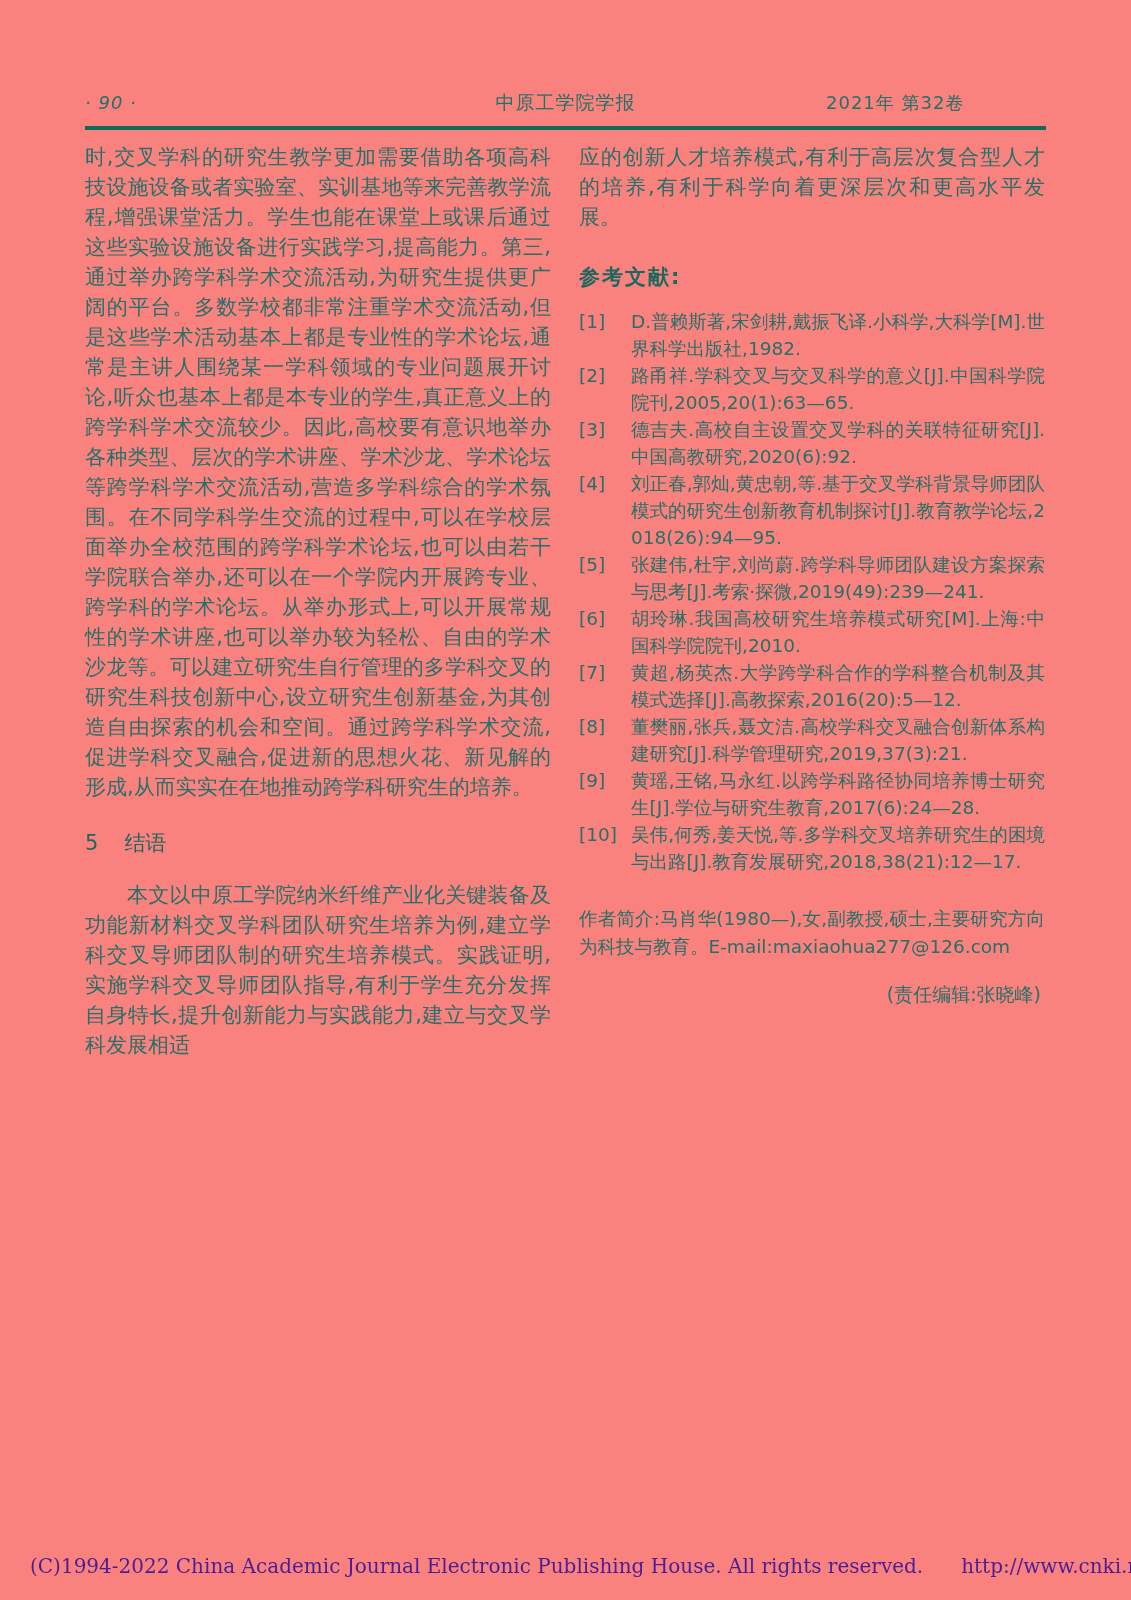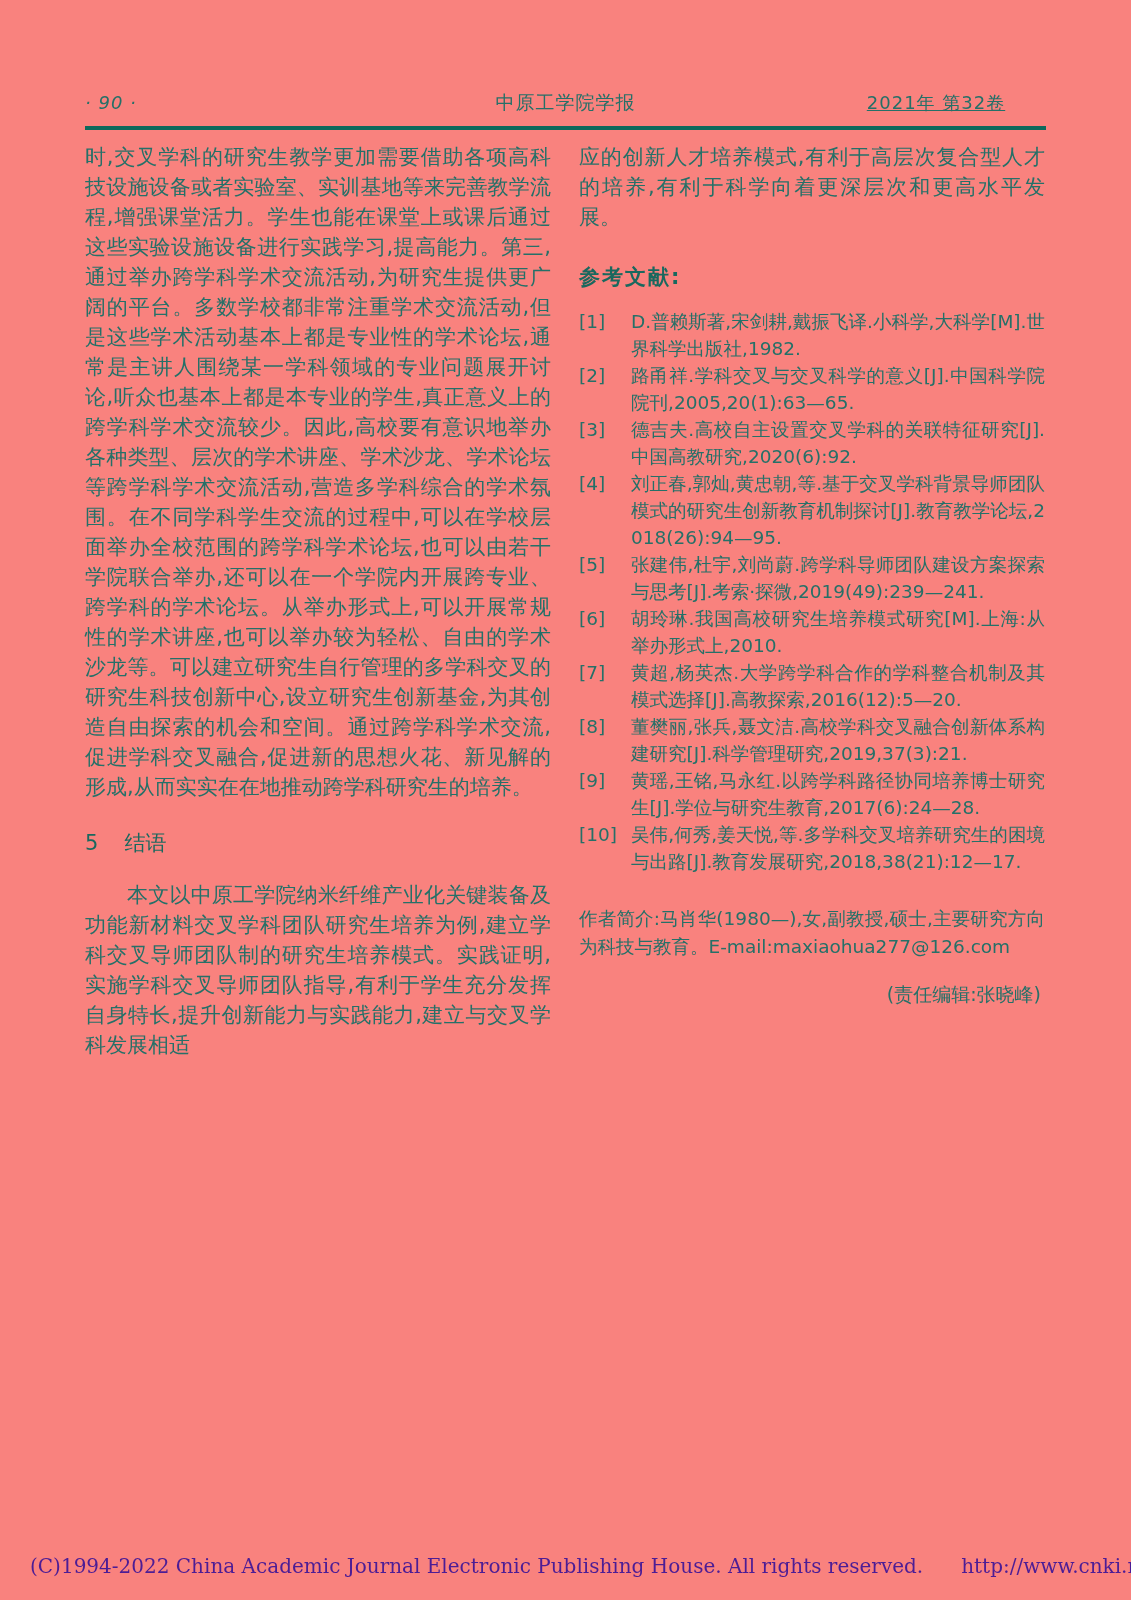--- a/index.html
+++ b/index.html
@@ -21,21 +21,21 @@
     top: 90px;
     left: 85px;
     width: 961px;
     display: flex;
     align-items: baseline;
     font-size: 18px;
     letter-spacing: 1px;
   }
   .h-left  { width: 220px; text-align: left; font-style: italic; }
   .h-center{ flex: 1; text-align: center; font-size: 19px; }
-  .h-right { width: 220px; text-align: center; text-decoration: underline; }
+  .h-right { width: 220px; text-align: left; }
   .header-rule {
     position: absolute;
     top: 126px;
     left: 85px;
     width: 961px;
     height: 4px;
     background: #0d695c;
   }
   
   .columns {
@@ -154,25 +154,25 @@
       <li class="ref-item">
         <span class="ref-label">[4]</span>
         <span class="ref-text">刘正春,郭灿,黄忠朝,等.基于交叉学科背景导师团队模式的研究生创新教育机制探讨[J].教育教学论坛,2018(26):94—95.</span>
       </li>
       <li class="ref-item">
         <span class="ref-label">[5]</span>
         <span class="ref-text">张建伟,杜宇,刘尚蔚.跨学科导师团队建设方案探索与思考[J].考索·探微,2019(49):239—241.</span>
       </li>
       <li class="ref-item">
         <span class="ref-label">[6]</span>
-        <span class="ref-text">胡玲琳.我国高校研究生培养模式研究[M].上海:从举办形式上,2010.</span>
+        <span class="ref-text">胡玲琳.我国高校研究生培养模式研究[M].上海:中国科学院院刊,2010.</span>
       </li>
       <li class="ref-item">
         <span class="ref-label">[7]</span>
-        <span class="ref-text">黄超,杨英杰.大学跨学科合作的学科整合机制及其模式选择[J].高教探索,2016(12):5—20.</span>
+        <span class="ref-text">黄超,杨英杰.大学跨学科合作的学科整合机制及其模式选择[J].高教探索,2016(20):5—12.</span>
       </li>
       <li class="ref-item">
         <span class="ref-label">[8]</span>
         <span class="ref-text">董樊丽,张兵,聂文洁.高校学科交叉融合创新体系构建研究[J].科学管理研究,2019,37(3):21.</span>
       </li>
       <li class="ref-item">
         <span class="ref-label">[9]</span>
         <span class="ref-text">黄瑶,王铭,马永红.以跨学科路径协同培养博士研究生[J].学位与研究生教育,2017(6):24—28.</span>
       </li>
       <li class="ref-item">

